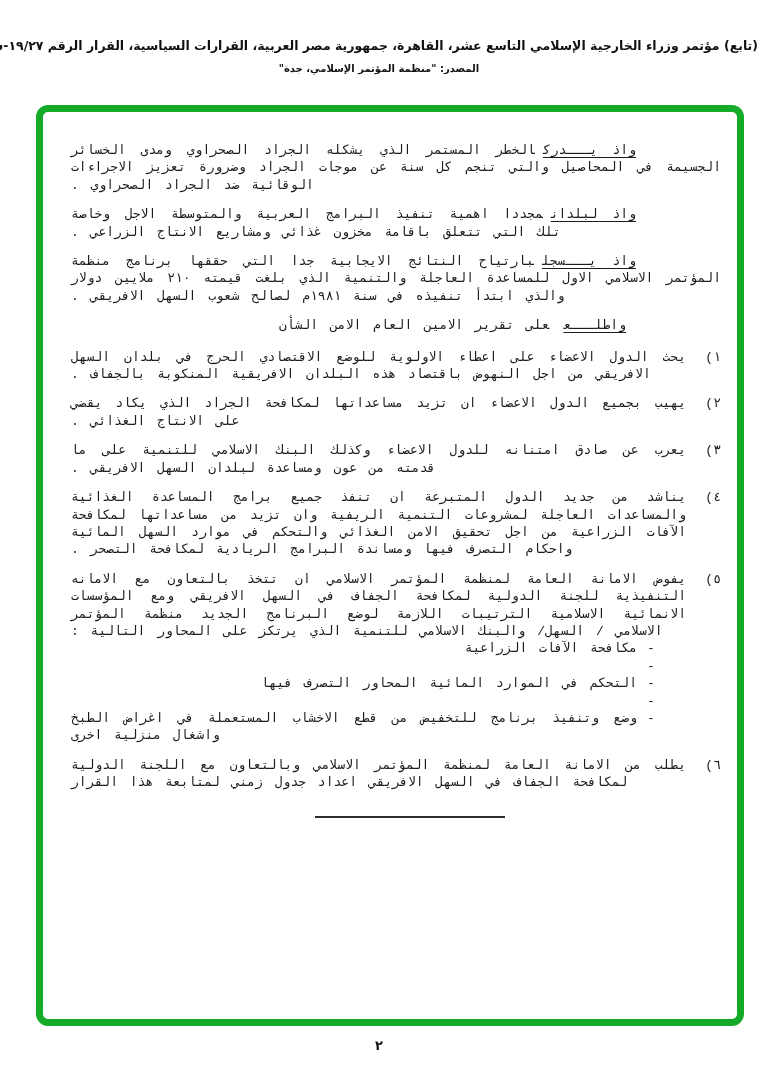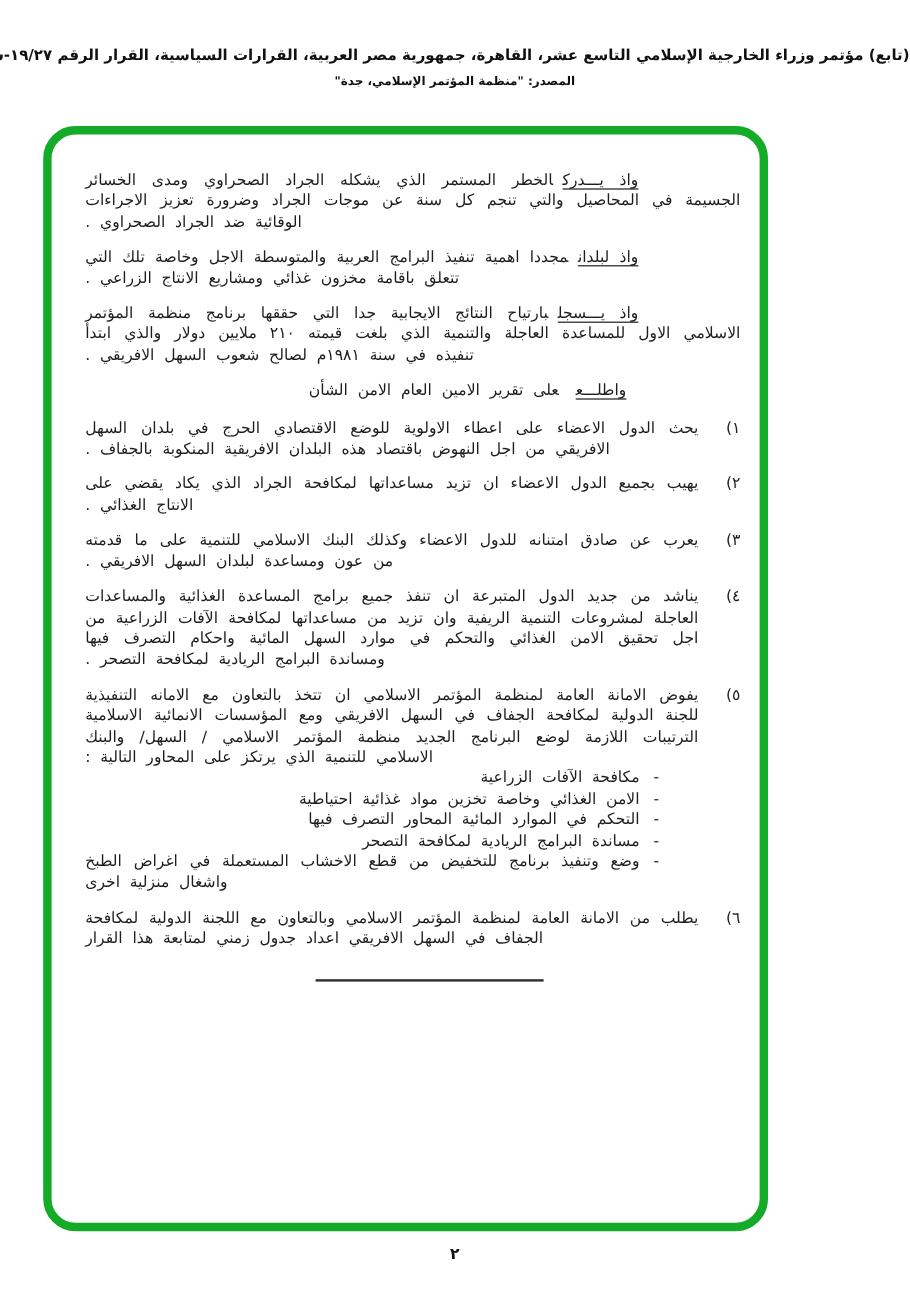--- a/index.html
+++ b/index.html
@@ -22,24 +22,25 @@
   .header-line1{
     font-size:12.5px;font-weight:bold;white-space:nowrap;
     letter-spacing:0;color:#111;
   }
   .header-line2{
     font-size:10px;font-weight:bold;margin-top:10px;color:#111;
   }
   
   .green-box{
     position:absolute;left:36px;top:105px;
-    width:604px;height:921px;
+    width:708px;height:921px;
     border:7px solid var(--frame-green);
-    border-radius:27px;
+    border-radius:12px;
     background:transparent;
+    font-family:Liberation Mono, monospace;
   }
   
   .content{
     direction:rtl;
     padding:30px 16px 0 28px;
     font-size:13px;
     line-height:17.4px;
     word-spacing:4px;
     color:var(--ink);
   }
@@ -162,31 +163,29 @@
     <div class="itext-wrap">
       <div class="itext">يفوض الامانة العامة لمنظمة المؤتمر الاسلامي ان تتخذ بالتعاون مع الامانه التنفيذية للجنة الدولية لمكافحة الجفاف في السهل الافريقي ومع المؤسسات الانمائية الاسلامية الترتيبات اللازمة لوضع البرنامج الجديد منظمة المؤتمر الاسلامي / السهل/ والبنك الاسلامي للتنمية الذي يرتكز على المحاور التالية :</div>
       <div class="bullets">
   <div class="bullet">
     <span class="dash">-</span>
     <div class="btext">مكافحة الآفات الزراعية</div>
   </div>
 
   <div class="bullet">
     <span class="dash">-</span>
-    <div class="btext">الامن الغذائي وخاصة تخزين مواد غذائية احتياطية</div>
   </div>
 
   <div class="bullet">
     <span class="dash">-</span>
     <div class="btext">التحكم في الموارد المائية المحاور التصرف فيها</div>
   </div>
 
   <div class="bullet">
     <span class="dash">-</span>
-    <div class="btext">مساندة البرامج الريادية لمكافحة التصحر</div>
   </div>
 
   <div class="bullet">
     <span class="dash">-</span>
     <div class="btext">وضع وتنفيذ برنامج للتخفيض من قطع الاخشاب المستعملة في اغراض الطبخ واشغال منزلية اخرى</div>
   </div>
 </div>
     </div>
   </div>
 

